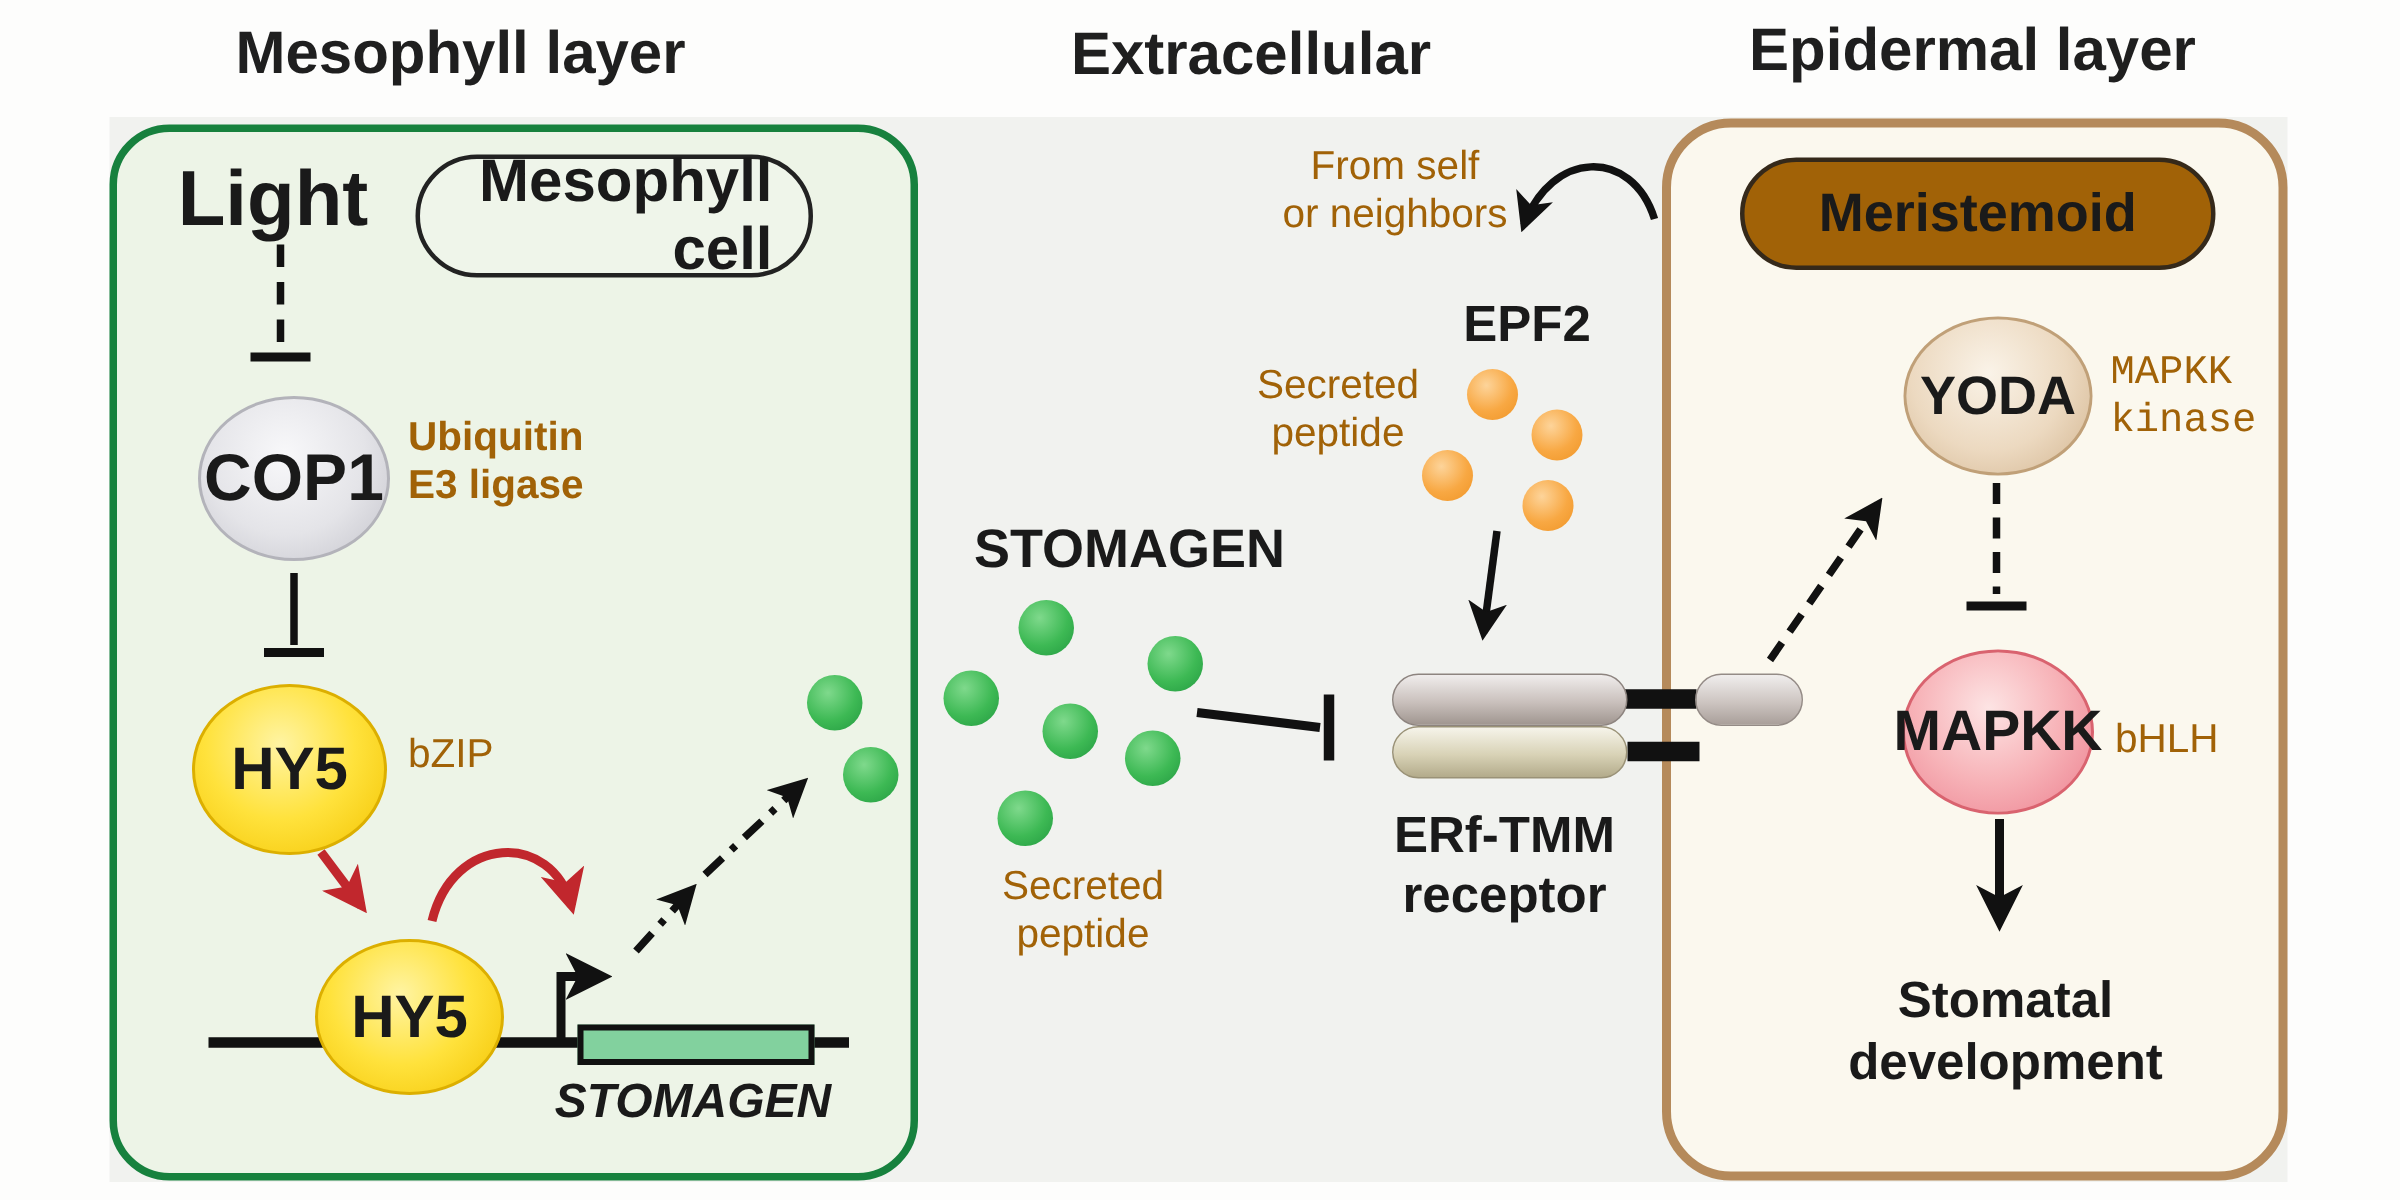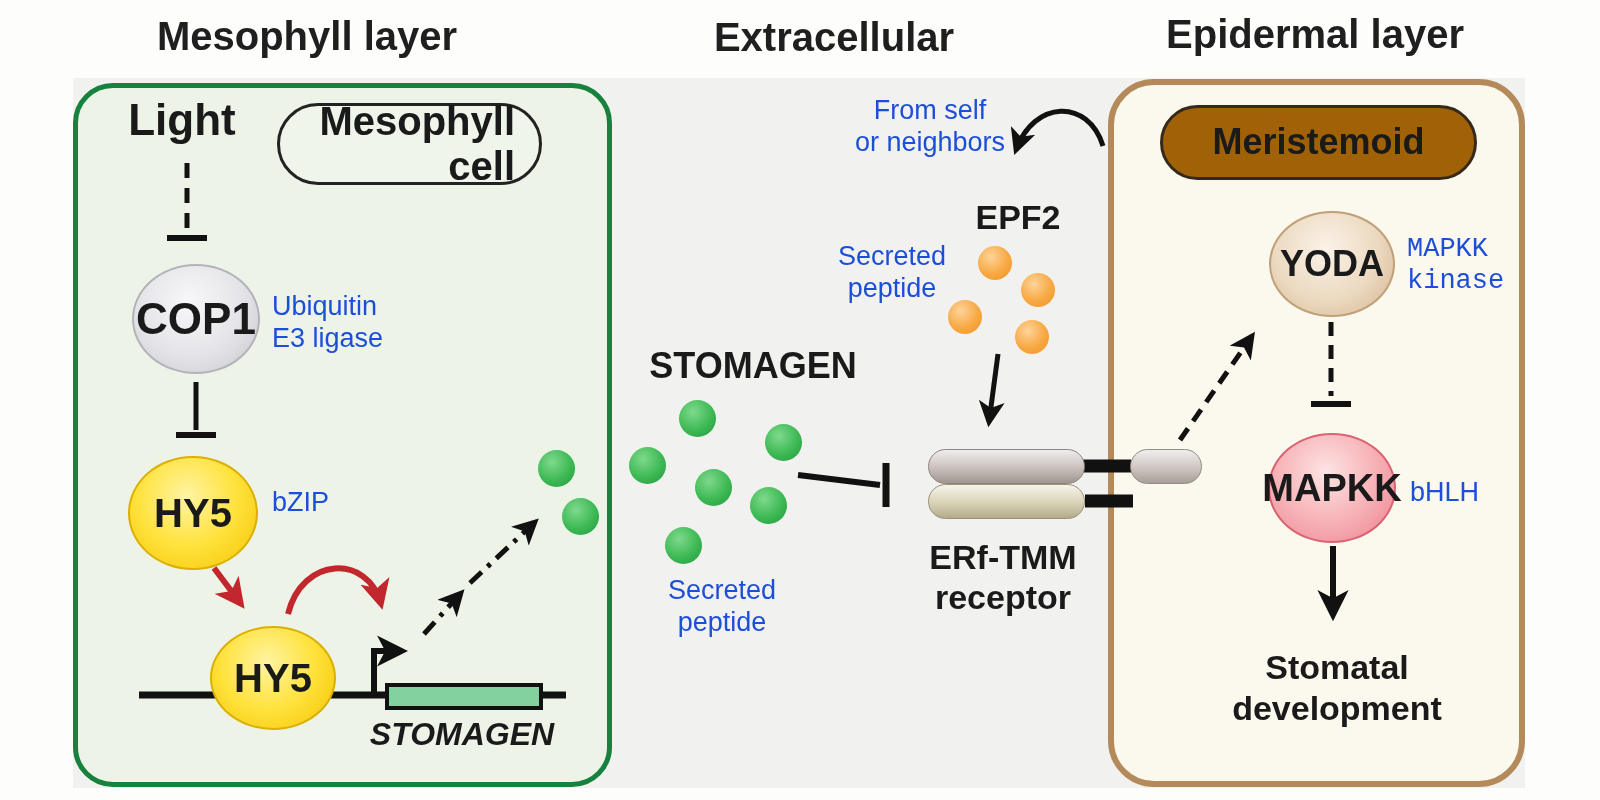--- a/index.html
+++ b/index.html
@@ -19,21 +19,21 @@
   .hy5a{left:128px;top:456px;width:130px;height:114px;font-size:40px;
         background:radial-gradient(circle at 45% 35%, #fff4a3 0%, #ffe23c 50%, #f3c300 100%);border:2px solid #dcaf00;}
   .hy5b{left:210px;top:626px;width:126px;height:104px;font-size:40px;
         background:radial-gradient(circle at 45% 35%, #fff4a3 0%, #ffe23c 50%, #f3c300 100%);border:2px solid #dcaf00;}
   .yoda{left:1269px;top:211px;width:126px;height:106px;font-size:36px;
         background:radial-gradient(circle at 45% 35%, #faf3e8 0%, #ecd9c0 55%, #d2b48f 100%);border:2px solid #c0a078;}
   .spch{left:1268px;top:433px;width:128px;height:110px;font-size:38px;
         background:radial-gradient(circle at 45% 35%, #fde4e4 0%, #f7b3b8 50%, #ec7f8e 100%);border:2px solid #d9636f;}
   .lbl{position:absolute;transform:translate(-50%,-50%);white-space:pre-line;}
   .b{font-weight:bold;}
-  .note{position:absolute;font-size:27px;color:#1d4ed8;line-height:1.18;white-space:pre-line;}
+  .note{position:absolute;font-size:27px;color:#a16207;line-height:1.18;white-space:pre-line;}
   .note.c{transform:translate(-50%,-50%);text-align:center;}
   .dot{position:absolute;border-radius:50%;}
   .dot.g{width:37px;height:37px;background:radial-gradient(circle at 38% 32%, #7fd98c 0%, #3db954 55%, #239940 100%);}
   .dot.o{width:34px;height:34px;background:radial-gradient(circle at 38% 32%, #fdd49a 0%, #f8a843 55%, #ef9425 100%);}
   .capsule{position:absolute;box-sizing:border-box;border-radius:18px;}
   .cap-top{left:928px;top:449px;width:157px;height:35px;border:1px solid #8d847f;
            background:linear-gradient(180deg,#f0edec 0%,#c9c0bc 55%,#a09690 100%);}
   .cap-bot{left:928px;top:484px;width:157px;height:35px;border:1px solid #9a9277;
            background:linear-gradient(180deg,#f6f4ea 0%,#d8d2b6 55%,#b3ab8b 100%);}
   .cap-sm{left:1130px;top:449px;width:72px;height:35px;border:1px solid #948b86;
@@ -113,26 +113,26 @@
     
     <g>
       <line x1="1331" y1="322" x2="1331" y2="396" stroke="#111" stroke-width="5" stroke-dasharray="14 9"></line>
       <line x1="1311" y1="404" x2="1351" y2="404" stroke="#111" stroke-width="6"></line>
     </g>
 
     
     <line x1="1333" y1="546" x2="1333" y2="615" stroke="#111" stroke-width="6" marker-end="url(#ab)"></line>
   </svg>
 
-  <div class="lbl b" style="left:182px;top:120px;font-size:44px;">Light</div>
+  <div class="lbl b" style="left:182px;top:133px;font-size:52px;">Light</div>
   <div class="pill mesopill">Mesophyll
 cell</div>
 
   <div class="ellipse cop1">COP1</div>
-  <div class="note" style="left:272px;top:291px;">Ubiquitin
+  <div class="note" style="left:272px;top:276px;font-weight:bold;">Ubiquitin
 E3 ligase</div>
 
   <div class="ellipse hy5a">HY5</div>
   <div class="note" style="left:272px;top:487px;">bZIP</div>
 
   <div class="ellipse hy5b">HY5</div>
   <div class="generect"></div>
   <div class="lbl b" style="left:462px;top:734px;font-size:32px;font-style:italic;">STOMAGEN</div>
 
   <div class="dot g" style="left:538px;top:450px;"></div>

